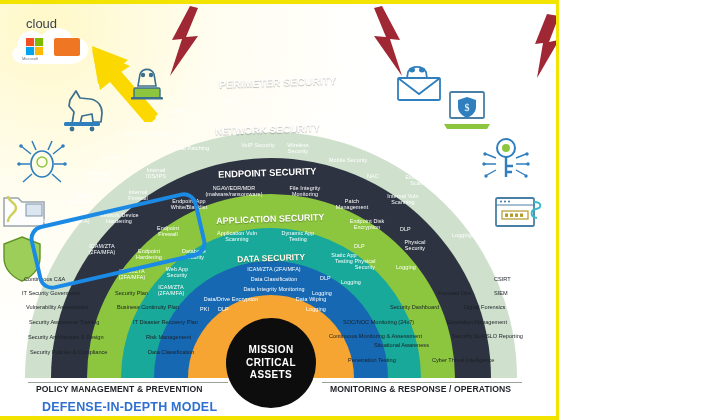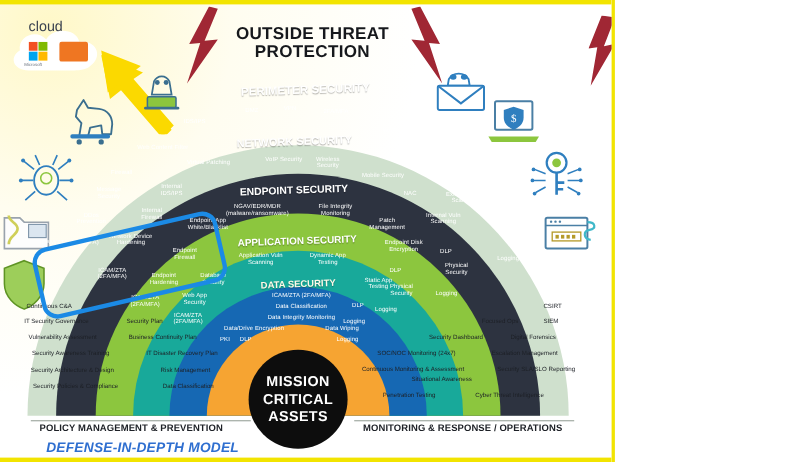--- a/index.html
+++ b/index.html
@@ -51,21 +51,21 @@
   .ring{position:absolute;left:25px;bottom:42px;border-radius:50% 50% 0 0 / 100% 100% 0 0;}
   #ring-ops{width:492px;height:246px;background:#cfe0cd;left:25px;bottom:42px;}
   #ring-perimeter{width:440px;height:220px;background:#2d3340;left:51px;bottom:42px;}
   #ring-network{width:368px;height:184px;background:#8cc63e;left:87px;bottom:42px;}
   #ring-endpoint{width:300px;height:150px;background:#18a99a;left:121px;bottom:42px;}
   #ring-application{width:234px;height:117px;background:#1668b3;left:154px;bottom:42px;}
   #ring-data{width:166px;height:83px;background:#f6a432;left:188px;bottom:42px;}
   #core{
     position:absolute;left:226px;bottom:12px;width:90px;height:90px;border-radius:50%;
     background:#0d0d0d;color:#fff;display:flex;align-items:center;justify-content:center;
-    text-align:center;font-size:13px;font-weight:bold;line-height:1.25;letter-spacing:.4px;
+    text-align:center;font-size:10px;font-weight:bold;line-height:1.25;letter-spacing:.4px;
   }
 
   .ring-title{
     position:absolute;color:#fff;font-weight:bold;white-space:nowrap;
     text-shadow:0 1px 1px rgba(0,0,0,.28);
   }
   .lbl{
     position:absolute;color:#fff;font-size:5.4px;line-height:1.12;text-align:center;
     white-space:nowrap;letter-spacing:.1px;
   }
@@ -80,21 +80,21 @@
   .bottombar{
     position:absolute;bottom:26px;font-size:8.6px;font-weight:bold;color:#1d2026;
     letter-spacing:.1px;white-space:nowrap;
   }
   #bar-policy{left:36px;}
   #bar-monitor{left:330px;}
   .barline{position:absolute;bottom:37px;height:1px;background:#9aa39b;}
 
   #didm{
     position:absolute;left:42px;bottom:6px;font-size:12.5px;font-weight:bold;
-    color:#2f6fd0;letter-spacing:.2px;font-style:italic;
+    color:#2f6fd0;letter-spacing:.2px;
   }
   #exbadge{
     position:absolute;left:345px;bottom:5px;background:#f5e400;color:#c2111f;
     font-size:7.6px;font-weight:bold;padding:2px 10px;white-space:nowrap;
   }
 
   
   #cloud{position:absolute;left:6px;top:8px;width:100px;height:62px;}
   .cloud-word{
     position:absolute;left:20px;top:8px;font-size:13px;color:#3b4350;
@@ -153,21 +153,20 @@
     <svg class="svgabs" style="left:168px;top:6px" width="36" height="72" viewBox="0 0 36 72">
       <path d="M22 0 L4 34 L14 33 L2 70 L30 30 L18 31 L30 2 Z" fill="#a02734"></path>
     </svg>
     <svg class="svgabs" style="left:368px;top:6px" width="36" height="72" viewBox="0 0 36 72">
       <path d="M14 0 L32 34 L22 33 L34 70 L6 30 L18 31 L6 2 Z" fill="#a02734"></path>
     </svg>
     <svg class="svgabs" style="left:535px;top:14px" width="26" height="66" viewBox="0 0 26 66">
       <path d="M12 0 L0 30 L8 29 L2 64 L24 26 L14 28 L24 2 Z" fill="#a02734"></path>
     </svg>
 
-    <div class="outside-threat">OUTSIDE THREAT PROTECTION</div>
 
     <svg class="icon" style="left:124px;top:58px" width="46" height="46" viewBox="0 0 46 46">
       <path d="M16 16 a8 9 0 0 1 14 0 l2 12 h-18 z" fill="none" stroke="#3b6f8f" stroke-width="1.6"></path>
       <circle cx="19" cy="17" r="2.2" fill="#3b6f8f"></circle>
         <circle cx="27" cy="17" r="2.2" fill="#3b6f8f"></circle>
       <rect x="10" y="30" width="26" height="10" rx="1.4" fill="#8cc63e" stroke="#3b6f8f" stroke-width="1.4"></rect>
       <rect x="7" y="39" width="32" height="2.6" rx="1.2" fill="#3b6f8f"></rect>
     </svg>
 
     <svg class="icon" style="left:56px;top:88px" width="52" height="44" viewBox="0 0 52 44">

